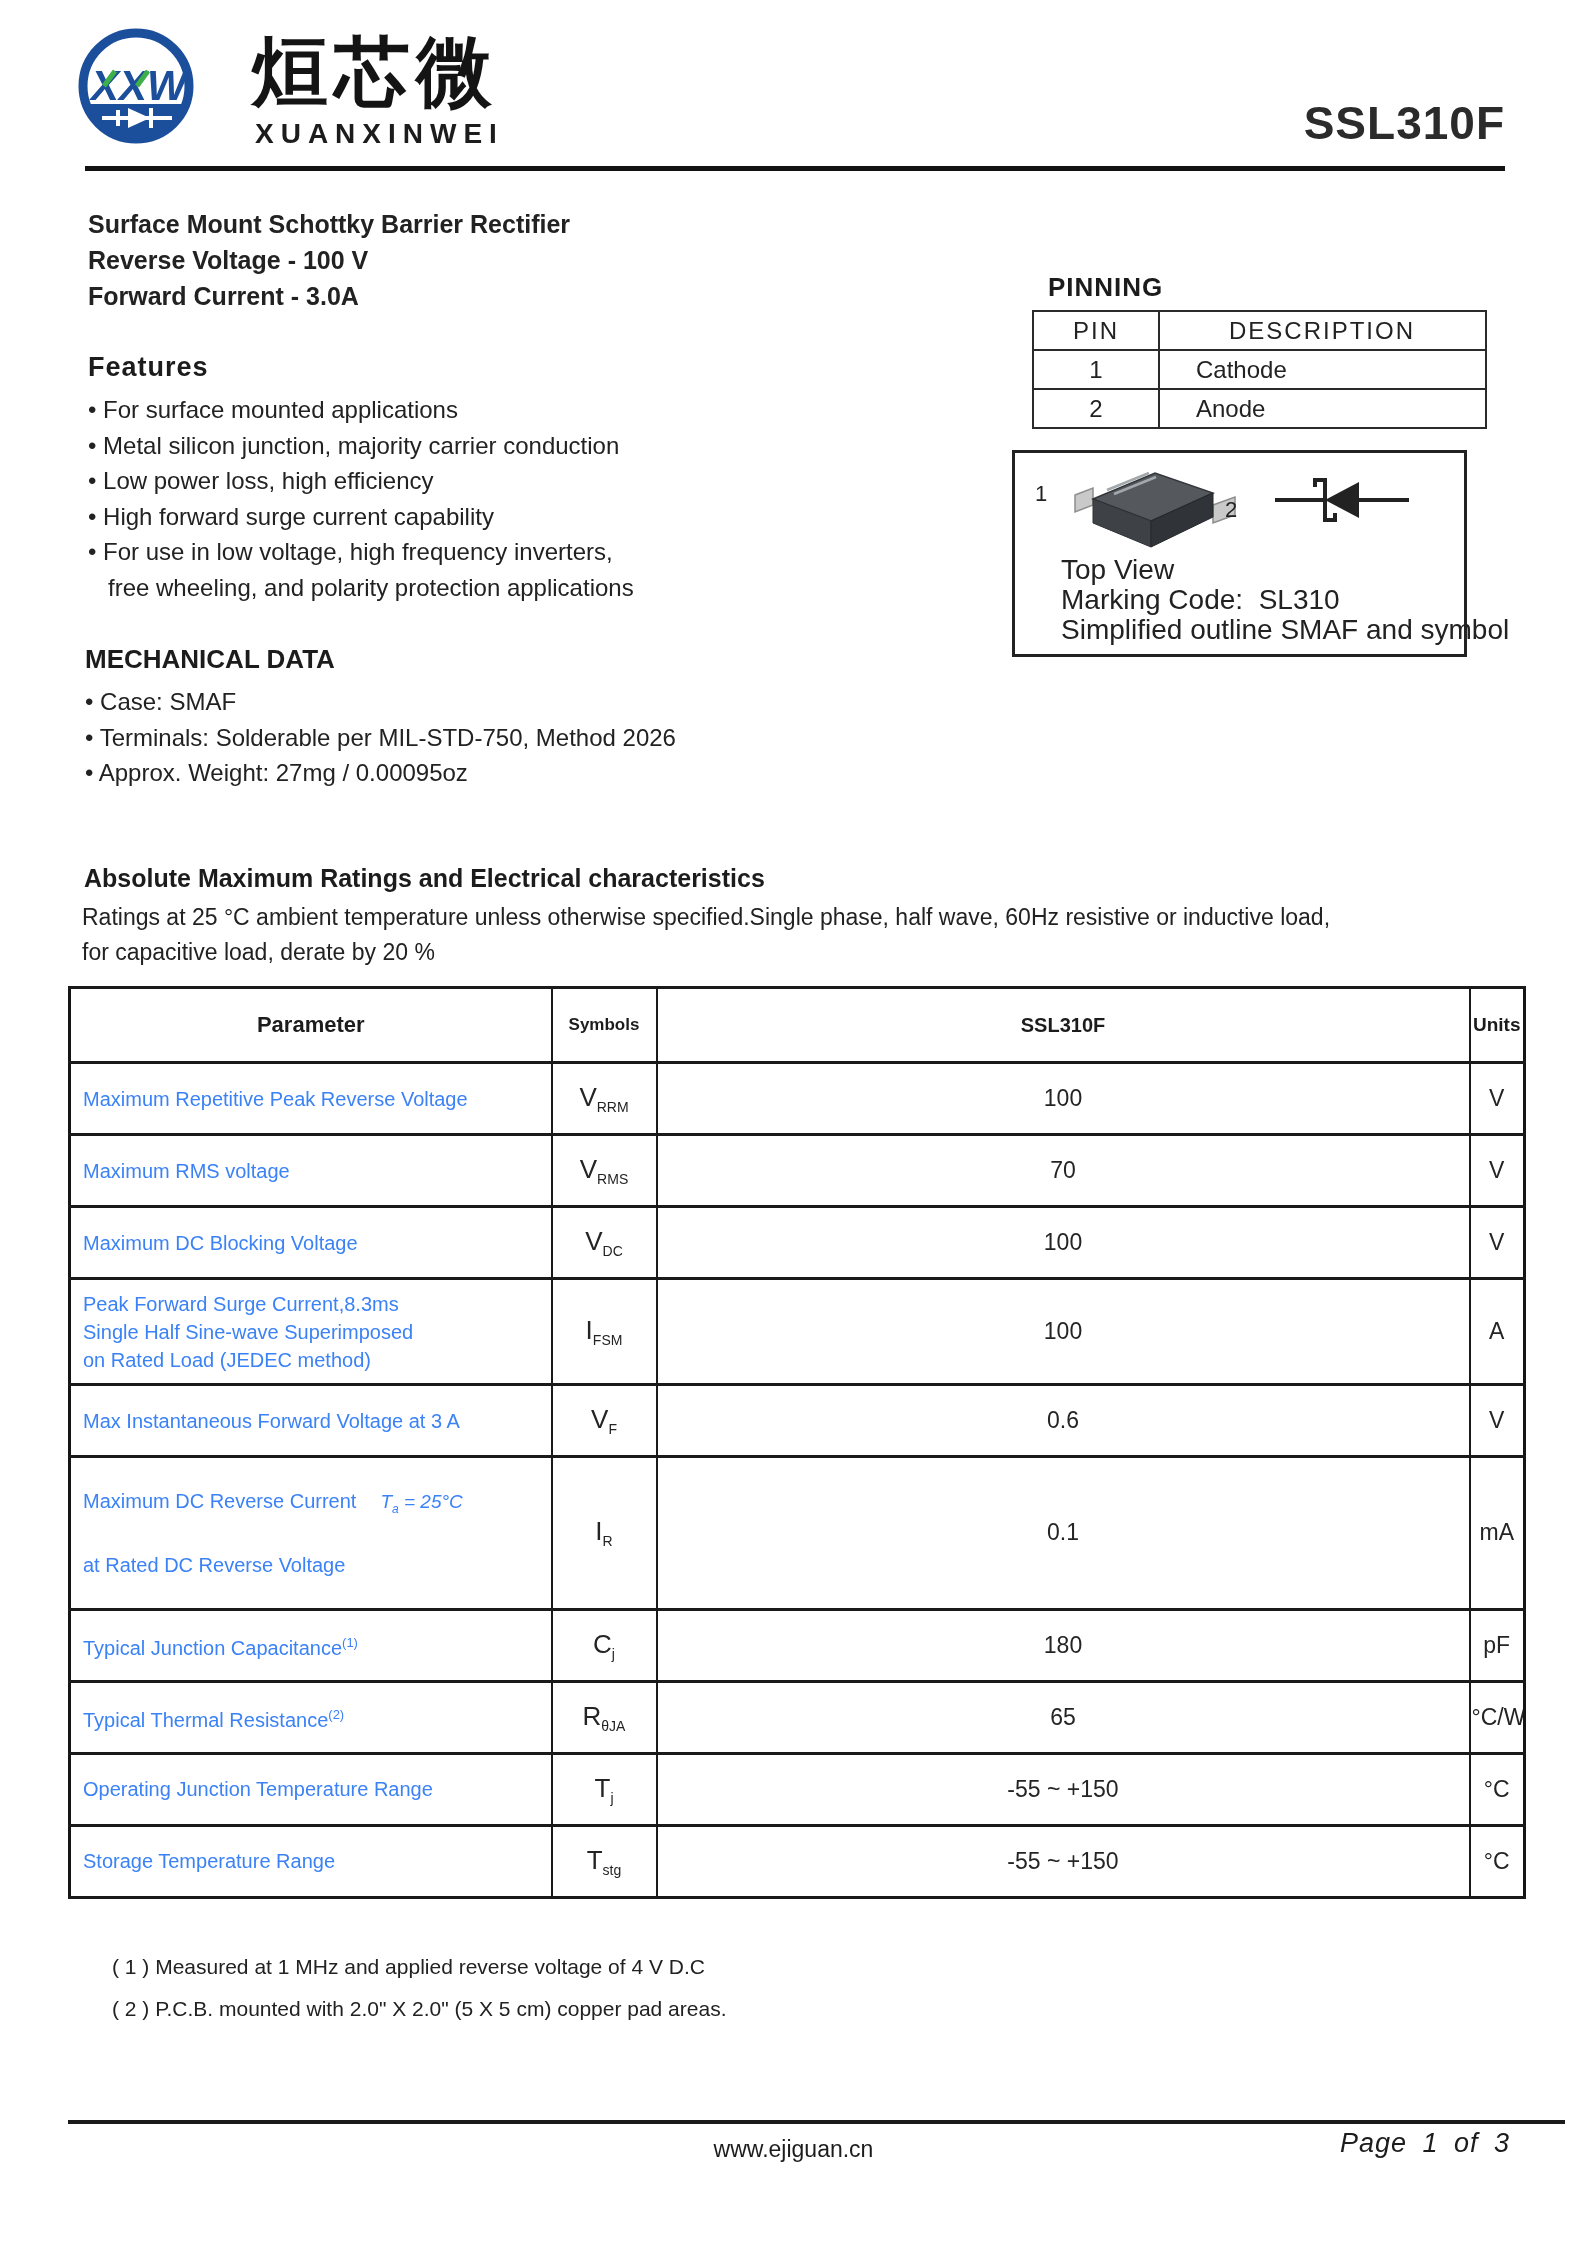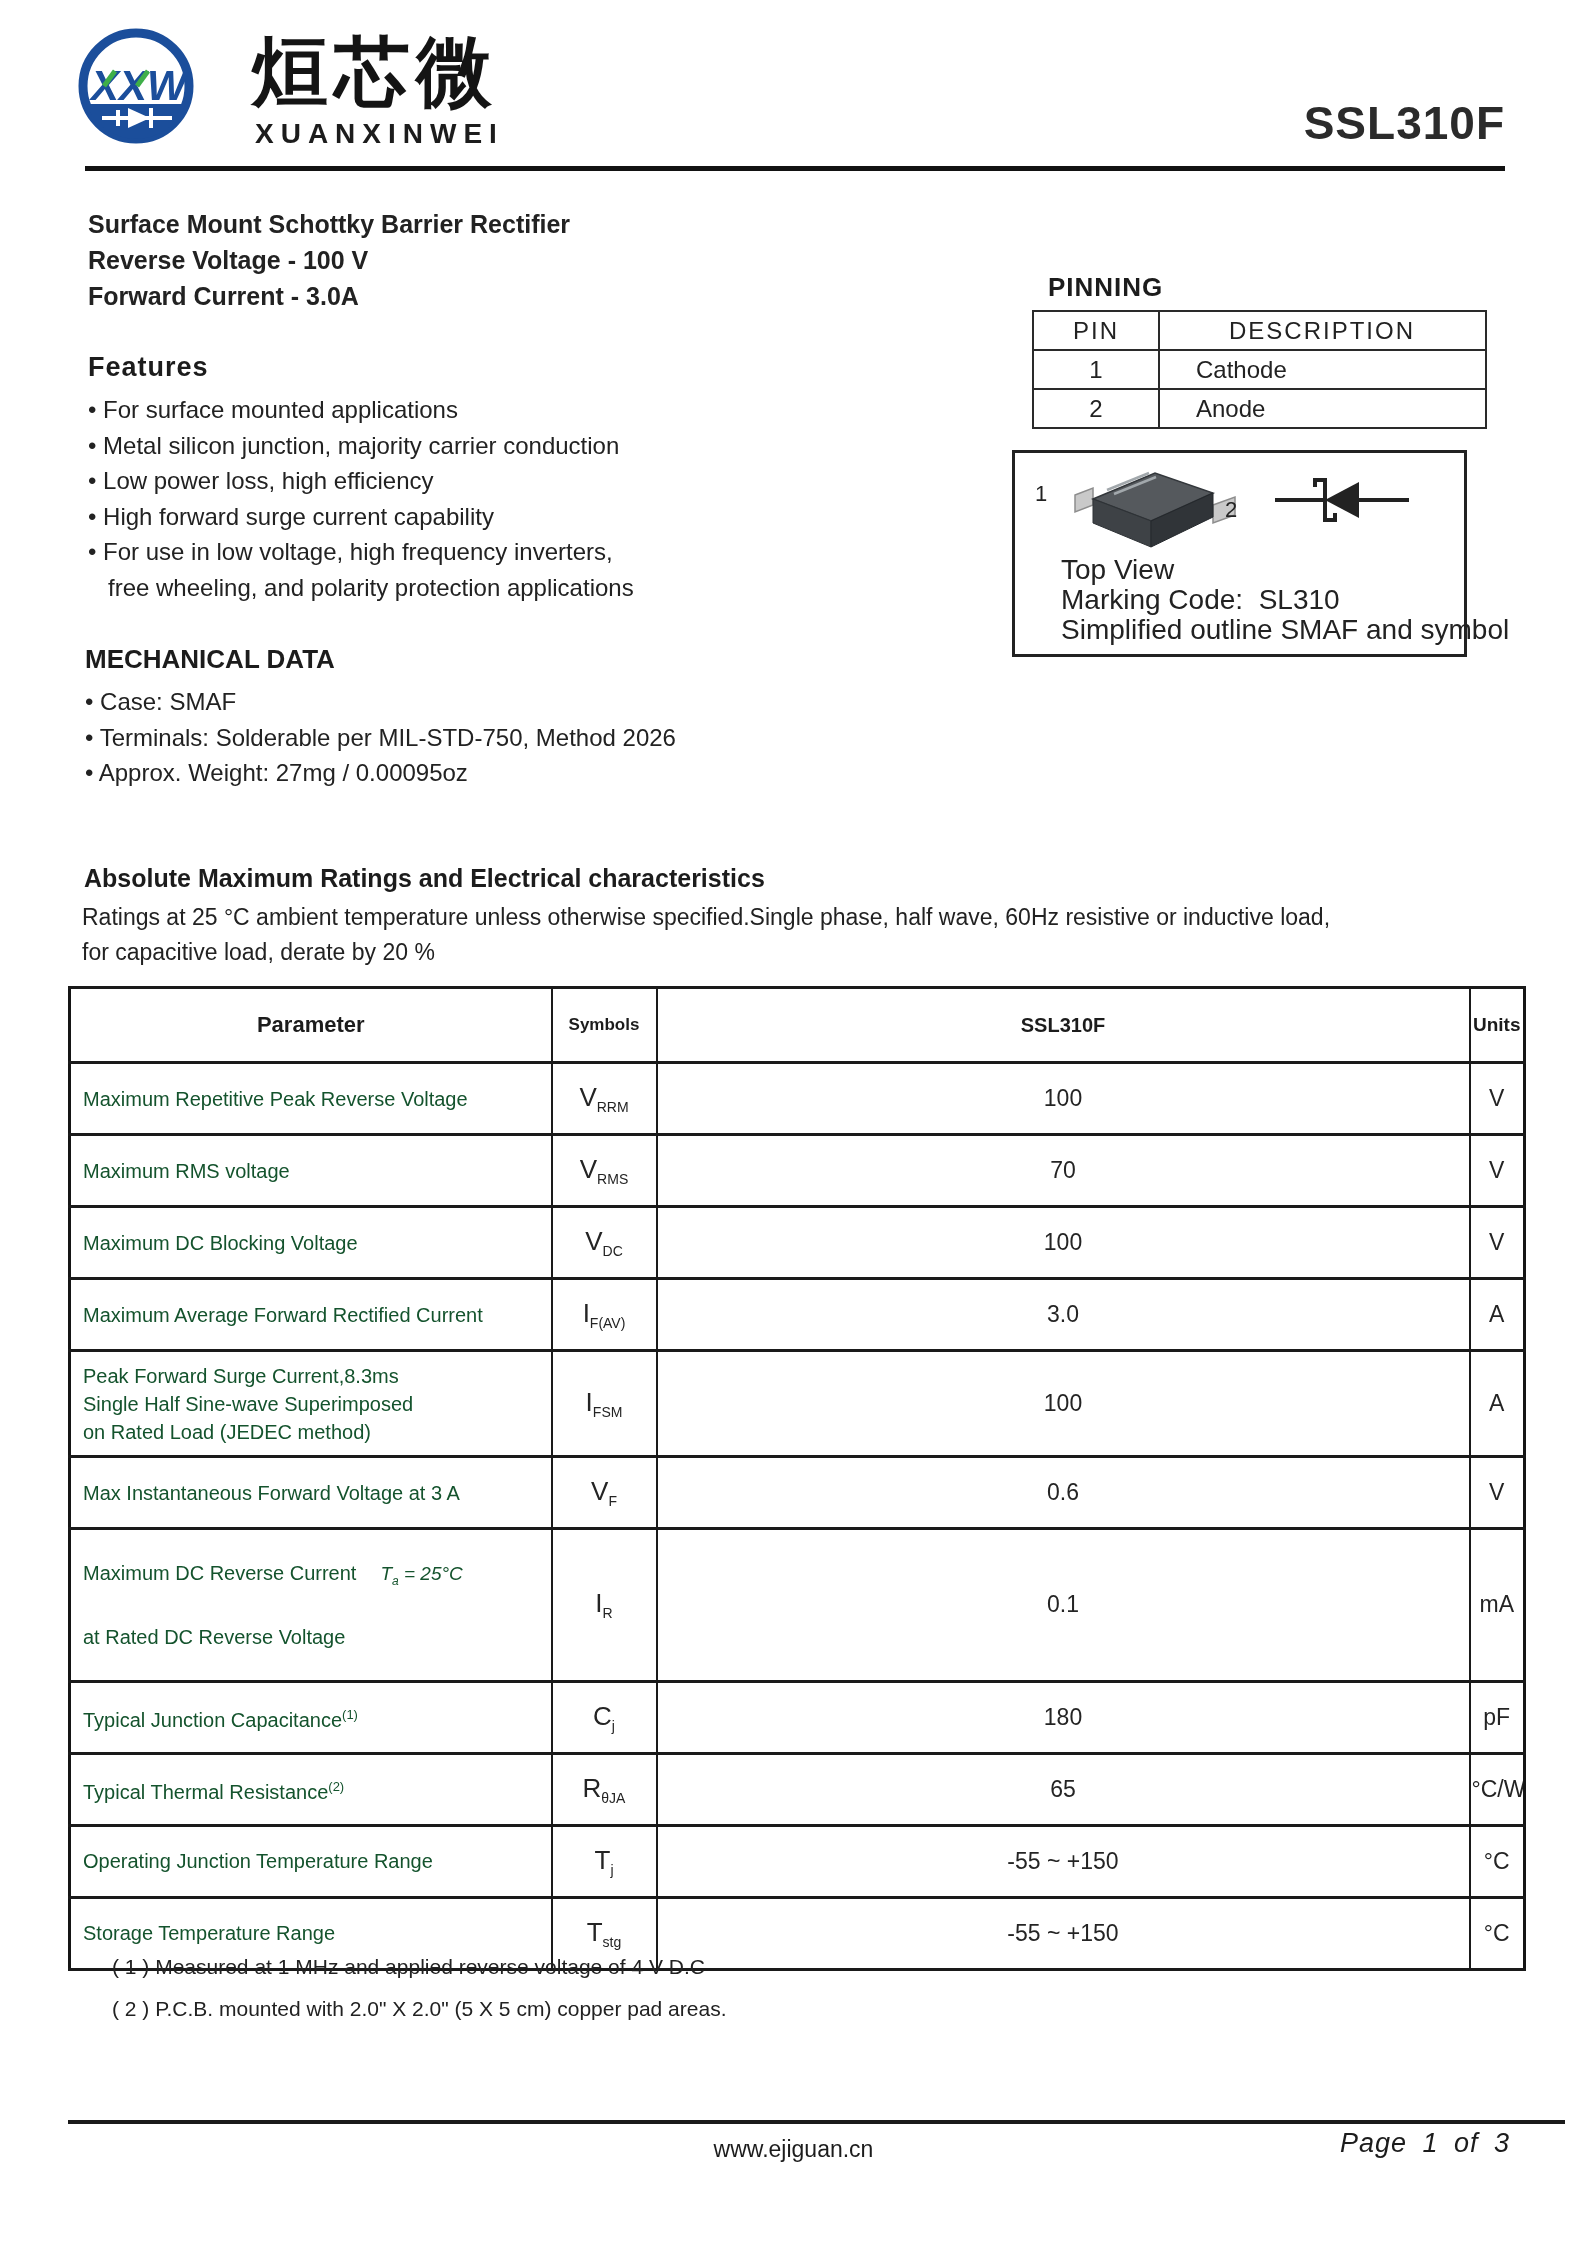--- a/index.html
+++ b/index.html
@@ -52,21 +52,21 @@
   
   .main-table{left:68px;top:986px;}
   table.ratings{border-collapse:collapse;table-layout:fixed;width:1455px;border:3px solid #151515;}
   table.ratings th,table.ratings td{border:2px solid #1a1a1a;border-top-width:3px;border-bottom-width:3px;
       overflow:hidden;}
   table.ratings thead th{height:70px;font-weight:bold;color:#1c1c1c;}
   .th-param{font-size:22px;}
   .th-sym{font-size:17px;}
   .th-val{font-size:20px;}
   .th-unit{font-size:19px;}
-  .c-param{font-size:20px;color:#14532d;padding-left:12px;line-height:28px;white-space:pre-line;}
+  .c-param{font-size:20px;color:#3b82f6;padding-left:12px;line-height:28px;white-space:pre-line;}
   .c-sym{text-align:center;font-size:26px;color:#242424;}
   .c-sym sub{font-size:14px;}
   .c-val{text-align:center;font-size:23px;color:#242424;}
   .c-unit{text-align:center;font-size:23px;color:#242424;}
   .h-reg{height:72px;} .h-tall{height:106px;} .h-med{height:86px;}
   .note-ref{font-size:13px;}
   .cond{font-size:19px;margin-left:24px;white-space:nowrap;font-style:italic;}
   .cond sub{font-size:12px;}
 
   
@@ -198,26 +198,20 @@
           <td class="c-sym"><span>V</span><sub>RMS</sub></td>
           <td class="c-val">70</td>
           <td class="c-unit">V</td>
         </tr>
         <tr class="h-reg">
           <td class="c-param">Maximum DC Blocking Voltage</td>
           <td class="c-sym"><span>V</span><sub>DC</sub></td>
           <td class="c-val">100</td>
           <td class="c-unit">V</td>
         </tr>
-        <tr class="h-reg">
-          <td class="c-param">Maximum Average Forward Rectified Current</td>
-          <td class="c-sym"><span>I</span><sub>F(AV)</sub></td>
-          <td class="c-val">3.0</td>
-          <td class="c-unit">A</td>
-        </tr>
         <tr class="h-tall">
           <td class="c-param">Peak Forward Surge Current,8.3ms
 Single Half Sine-wave Superimposed
 on Rated Load (JEDEC method)</td>
           <td class="c-sym"><span>I</span><sub>FSM</sub></td>
           <td class="c-val">100</td>
           <td class="c-unit">A</td>
         </tr>
         <tr class="h-reg">
           <td class="c-param">Max Instantaneous Forward Voltage at 3 A</td>

